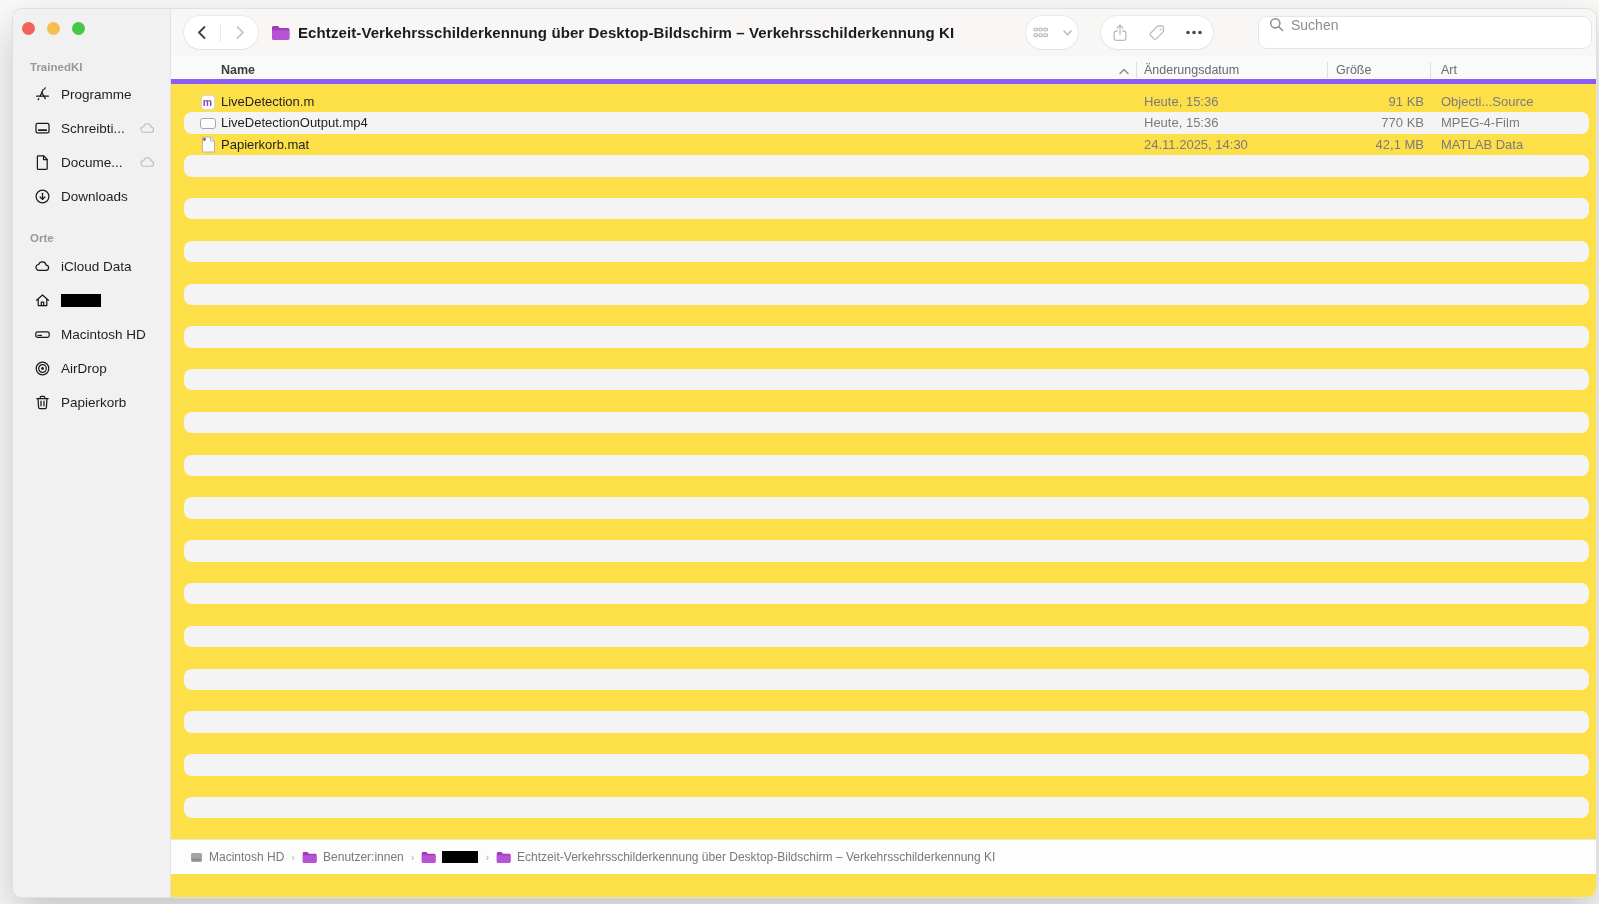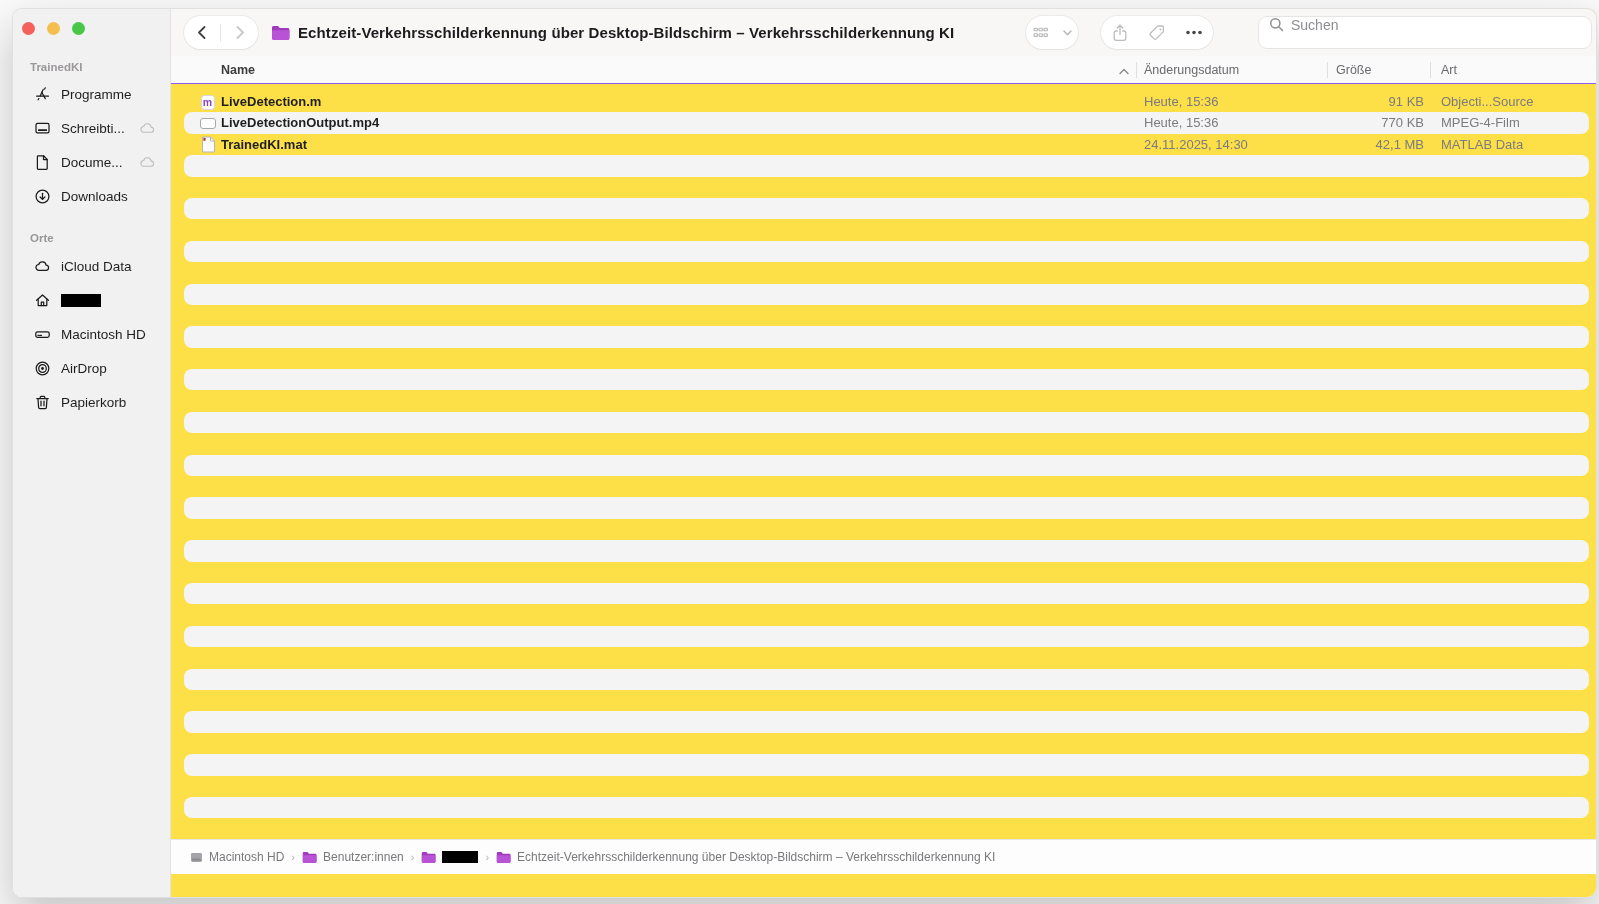--- a/index.html
+++ b/index.html
@@ -40,32 +40,32 @@
   .viewpill { left:855px; width:52px; gap:3px; }
   .toolspill { left:930px; width:112px; }
   .toolbtn { display:flex; align-items:center; justify-content:center; width:34px; }
   .search { position:absolute; left:1055px; top:7px; width:334px; height:33px; background:#fff;
     border:1px solid #e6e5e4; border-radius:9px; display:flex; align-items:flex-start; padding:0 10px; gap:7px;margin-left:32px; }
   .search input { border:0; outline:0; flex:1; font-size:14px; color:#1c1c1e; background:transparent; font-family:inherit; }
   .search input::placeholder { color:#8e8e93; }
 
   
   .colheader { position:absolute; left:0; right:0; top:47px; height:28px; background:#fbfafa;
-    border-bottom:1px solid #8b5cf6; font-size:12.5px; color:#69696e; }
+    border-bottom:5px solid #8b5cf6; font-size:12.5px; color:#69696e; }
   .colheader .hlabel { position:absolute; top:0; line-height:28px; }
   .colheader .vsep { position:absolute; top:6px; height:16px; width:1px; background:#e1e0e0; }
   .sortchev { position:absolute; top:8px; color:#8a8a8e; }
 
   
   .filelist { position:absolute; left:0; right:0; top:75px; bottom:58px; overflow:hidden; padding-top:7px; }
   .frow { position:relative; margin-left:13px; width:1405px; height:21.4px; border-radius:8px;
     font-size:13px; color:#7b7b80; }
   .frow.striped { background:#f4f4f5; }
   .frow .cell { position:absolute; top:0; line-height:21.4px; white-space:nowrap; }
-  .frow .c-name { left:37px; color:#1f1f21;font-weight:bold; }
+  .frow .c-name { left:37px; color:#1f1f21; }
   .frow .c-icon { left:15px; top:2.5px; width:17px; height:17px; display:flex; align-items:center; justify-content:center; }
   .frow .c-date { left:960px; }
   .frow .c-size { left:1090px; width:150px; text-align:right; }
   .frow .c-kind { left:1257px;text-align:right; }
   .fi-m { width:14px; height:15px; background:#fff; border:1px solid #d9d3de; border-radius:3.5px;
     font-size:10.5px; font-weight:700; color:#8d44b8; display:flex; align-items:center; justify-content:center; line-height:1; }
   .fi-mp4 { width:16px; height:11px; border:1.5px solid #a9a9ad; border-radius:3px; background:#fdfdfd; }
 
   
   .pathbar { position:absolute; left:0; right:0; bottom:23px; height:35px; border-top:1px solid #e7e6e5;
@@ -307,21 +307,21 @@
           <span class="cell c-kind">MPEG-4-Film</span>
         </div>
         <div class="frow">
           <span class="cell c-icon">
             <svg width="14" height="17" viewBox="0 0 14 17">
               <path d="M1.5 1 h8 l4 4 v11 H1.5 Z" fill="#fbfbfb" stroke="#b5b5b9" stroke-width="1"></path>
               <path d="M9.5 1 v4 h4" fill="none" stroke="#b5b5b9" stroke-width="1"></path>
               <path d="M2.5 1.6 l2.6 1 l-1 2.4 l-1.9-.6 Z" fill="#b0442e"></path>
             </svg>
           </span>
-          <span class="cell c-name">TrainedKI.mat</span>
+          <span class="cell c-name">Papierkorb.mat</span>
           <span class="cell c-date">24.11.2025, 14:30</span>
           <span class="cell c-size">42,1 MB</span>
           <span class="cell c-kind">MATLAB Data</span>
         </div>
         <div class="frow striped"></div>
         <div class="frow"></div>
         <div class="frow striped"></div>
         <div class="frow"></div>
         <div class="frow striped"></div>
         <div class="frow"></div>

